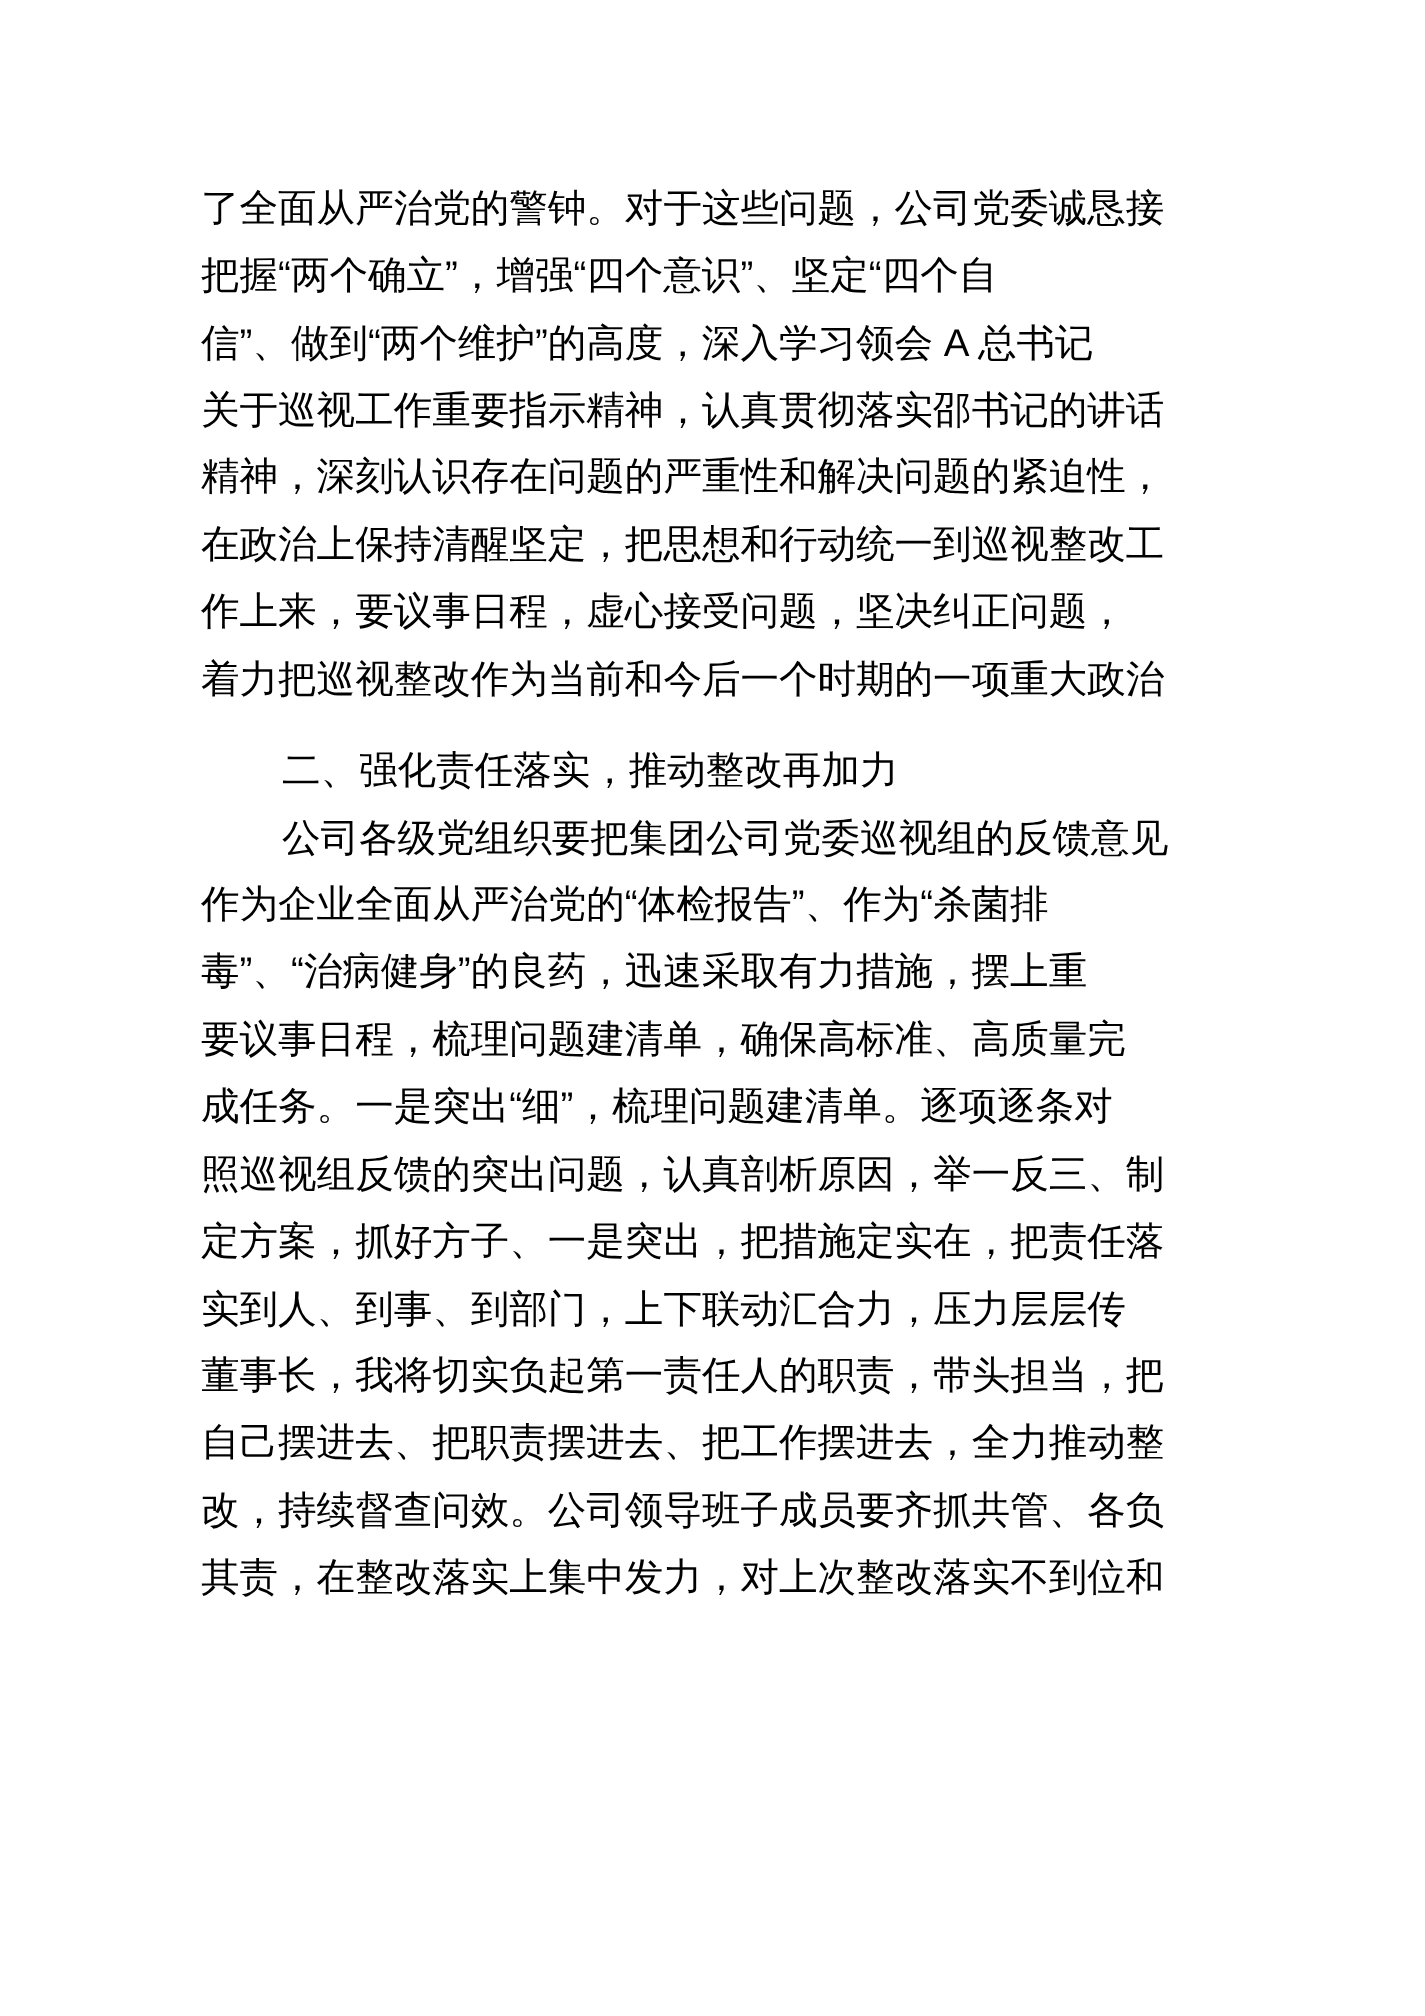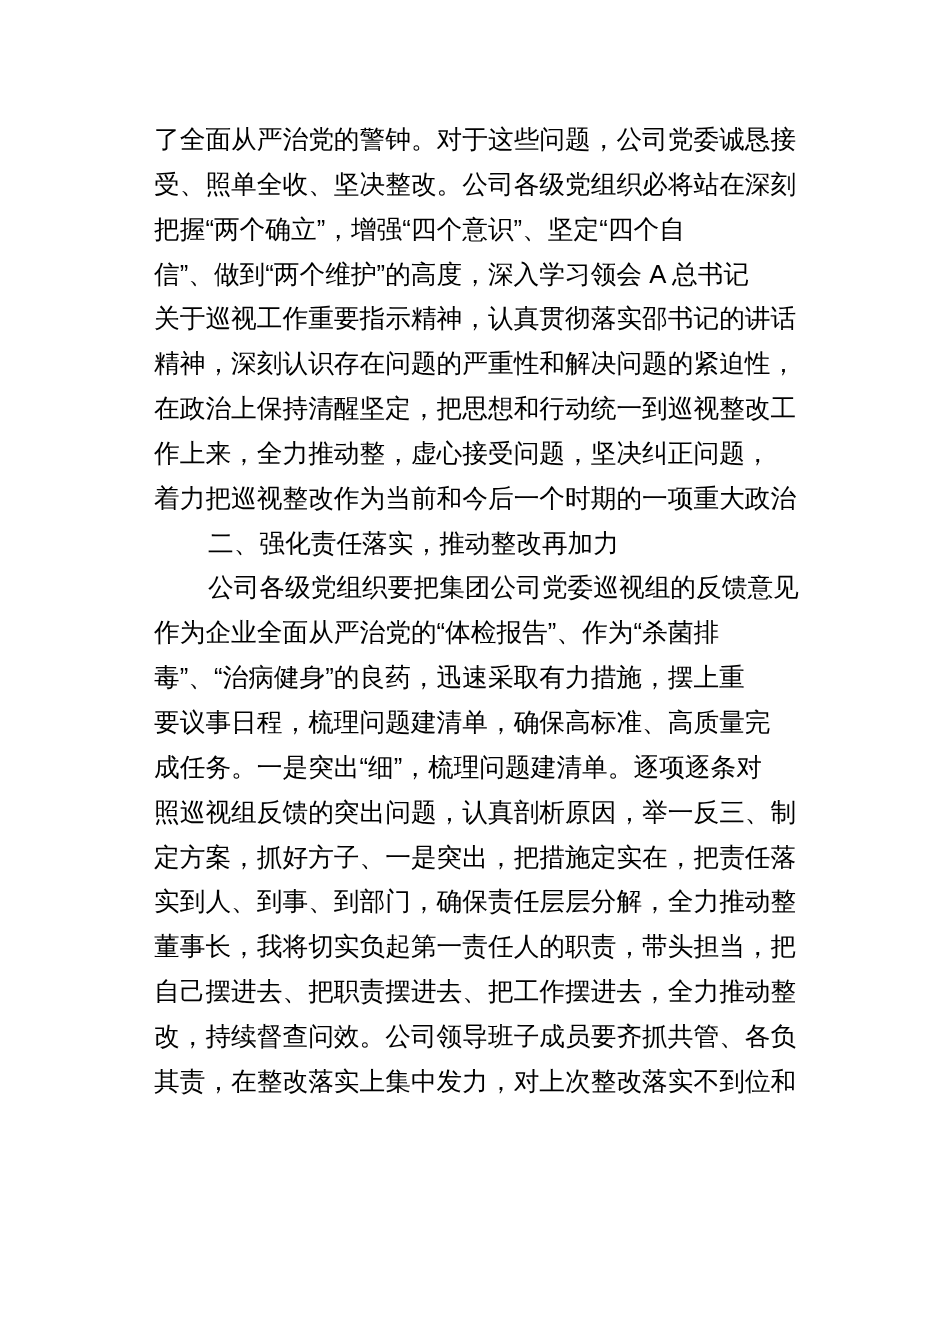--- a/index.html
+++ b/index.html
@@ -9,67 +9,67 @@
   }
   .page {
     position: relative;
     width: 950px;
     height: 1344px;
     background: #ffffff;
     overflow: hidden;
   }
   .textblock {
     position: absolute;
-    left: 154px;
+    left: 134px;
     top: 117px;
     width: 665px;
     font-family: "Liberation Sans", sans-serif;
     font-size: 25.7px;
     line-height: 44.85px;
     color: #000000;
     font-weight: 400;
   }
   .ln {
     height: 44.85px;
     white-space: pre;
     text-align: left;
     letter-spacing: 0;
   }
   .ln.indent {
     text-indent: 2.1em;
   }
   .heading-line {
     font-weight: 400; 
+    margin-top: 16px;
   }
 </style>
 </head>
 <body>
 
 <div class="page">
   <div class="textblock">
 
     <div class="ln">了全面从严治党的警钟。对于这些问题，公司党委诚恳接</div>
-    <div class="ln">受、照单全收、坚决整改。公司各级党组织必将站在深刻</div>
     <div class="ln">把握“两个确立”，增强“四个意识”、坚定“四个自</div>
     <div class="ln">信”、做到“两个维护”的高度，深入学习领会 A 总书记</div>
     <div class="ln">关于巡视工作重要指示精神，认真贯彻落实邵书记的讲话</div>
     <div class="ln">精神，深刻认识存在问题的严重性和解决问题的紧迫性，</div>
     <div class="ln">在政治上保持清醒坚定，把思想和行动统一到巡视整改工</div>
-    <div class="ln">作上来，全力推动整，虚心接受问题，坚决纠正问题，</div>
+    <div class="ln">作上来，要议事日程，虚心接受问题，坚决纠正问题，</div>
     <div class="ln">着力把巡视整改作为当前和今后一个时期的一项重大政治</div>
 
     <div class="ln indent heading-line">二、强化责任落实，推动整改再加力</div>
 
     <div class="ln indent">公司各级党组织要把集团公司党委巡视组的反馈意见</div>
     <div class="ln">作为企业全面从严治党的“体检报告”、作为“杀菌排</div>
     <div class="ln">毒”、“治病健身”的良药，迅速采取有力措施，摆上重</div>
     <div class="ln">要议事日程，梳理问题建清单，确保高标准、高质量完</div>
     <div class="ln">成任务。一是突出“细”，梳理问题建清单。逐项逐条对</div>
     <div class="ln">照巡视组反馈的突出问题，认真剖析原因，举一反三、制</div>
     <div class="ln">定方案，抓好方子、一是突出，把措施定实在，把责任落</div>
-    <div class="ln">实到人、到事、到部门，确保责任层层分解，全力推动整</div>
+    <div class="ln">实到人、到事、到部门，上下联动汇合力，压力层层传</div>
     <div class="ln">董事长，我将切实负起第一责任人的职责，带头担当，把</div>
     <div class="ln">自己摆进去、把职责摆进去、把工作摆进去，全力推动整</div>
     <div class="ln">改，持续督查问效。公司领导班子成员要齐抓共管、各负</div>
     <div class="ln">其责，在整改落实上集中发力，对上次整改落实不到位和</div>
 
   </div>
 </div>
 
 </body></html>

